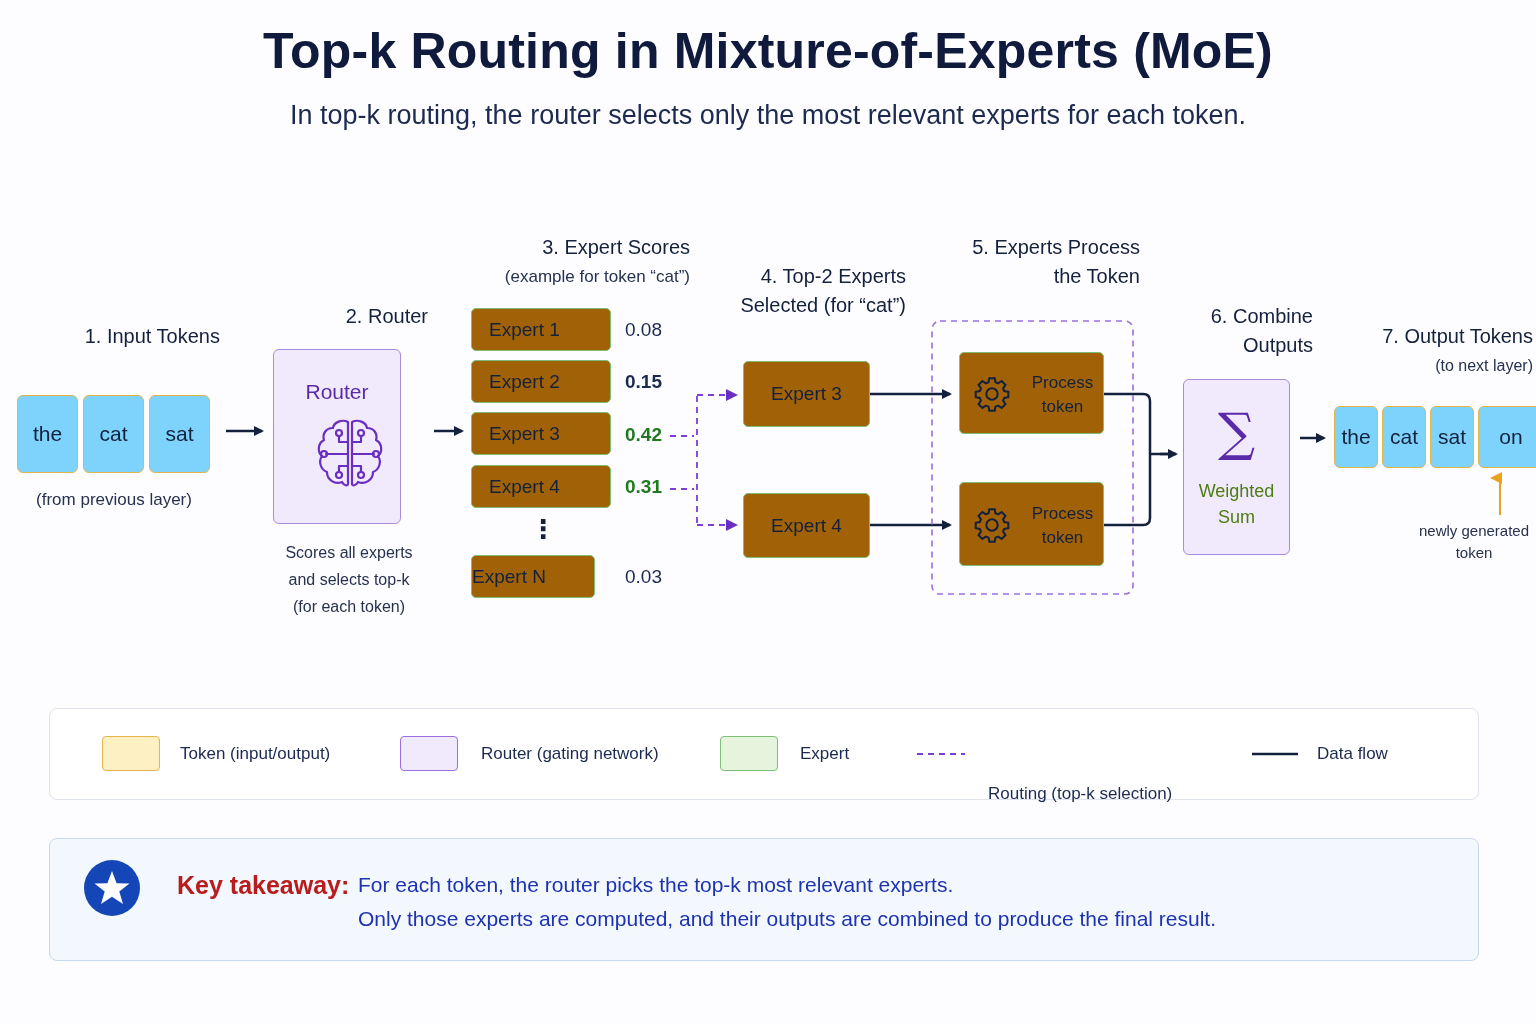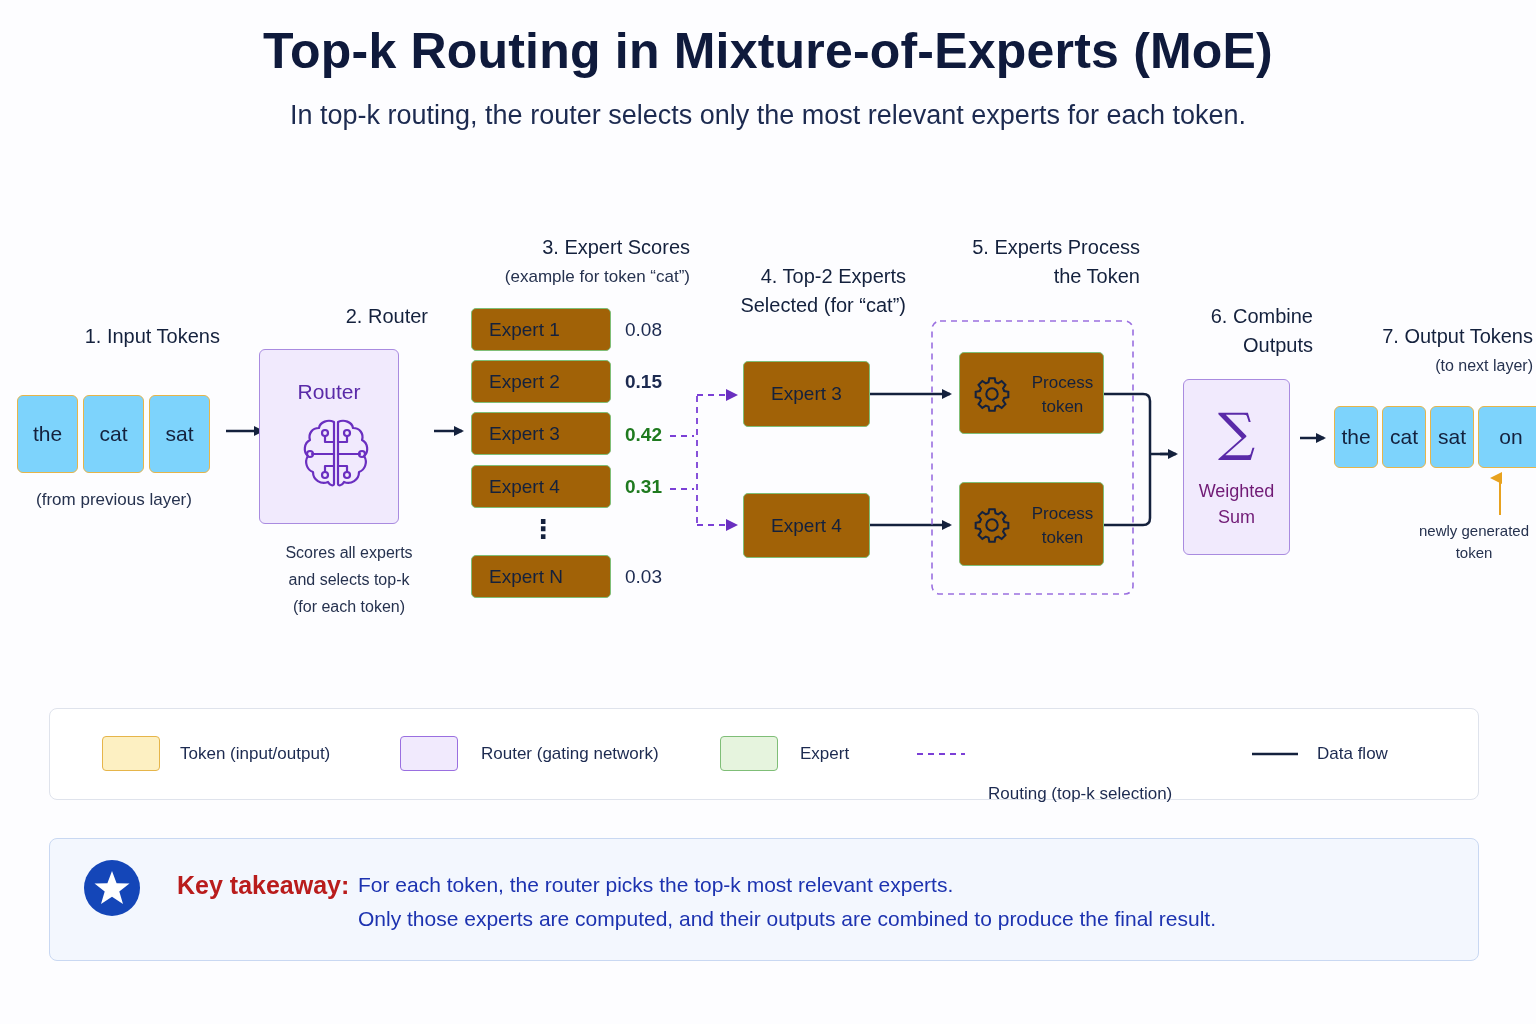--- a/index.html
+++ b/index.html
@@ -67,21 +67,21 @@
   <line x1="1500" y1="515" x2="1500" y2="478" stroke="#e8a21f" stroke-width="2" marker-end="url(#aho)"></line>
 </svg>
 
 <div class="abs step" style="left:20px;top:322px;width:200px;">1. Input Tokens</div>
 <div class="abs token" style="left:17px;top:395px;width:61px;height:78px;">the</div>
 <div class="abs token" style="left:83px;top:395px;width:61px;height:78px;">cat</div>
 <div class="abs token" style="left:149px;top:395px;width:61px;height:78px;">sat</div>
 <div class="abs note" style="left:14px;top:486px;width:200px;font-size:17px;">(from previous layer)</div>
 
 <div class="abs step" style="left:268px;top:302px;width:160px;">2. Router</div>
-<div class="abs router-box" style="left:259px;top:349px;width:140px;height:175px;">
+<div class="abs router-box" style="left:273px;top:349px;width:128px;height:175px;">
   <div style="position:absolute;left:0;width:100%;top:30px;text-align:center;font-size:21px;color:#5a2aa8;">Router</div>
   <svg style="position:absolute;left:38px;top:66px;" width="76" height="76" viewBox="0 0 76 76">
     <g fill="none" stroke="#6a2fc0" stroke-width="2.2" stroke-linecap="round" stroke-linejoin="round">
       <path d="M36,6 C30,3 22,6 21,12 C14,12 10,18 12,24 C6,27 5,36 10,40 C6,46 9,54 15,56 C15,64 23,69 30,66 C32,70 36,70 36,68 Z"></path>
       <path d="M40,6 C46,3 54,6 55,12 C62,12 66,18 64,24 C70,27 71,36 66,40 C70,46 67,54 61,56 C61,64 53,69 46,66 C44,70 40,70 40,68 Z"></path>
       <path d="M36,38 L14,38"></path>
         <circle cx="12" cy="38" r="3"></circle>
       <path d="M36,26 L27,26 L27,20"></path>
         <circle cx="27" cy="17" r="3"></circle>
       <path d="M36,50 L27,50 L27,56"></path>
@@ -107,21 +107,21 @@
 </div>
 <div class="abs expert" style="left:471px;top:308px;width:140px;height:43px;padding-left:17px;">Expert 1</div>
 <div class="abs score" style="left:625px;top:319px;">0.08</div>
 <div class="abs expert" style="left:471px;top:360px;width:140px;height:43px;padding-left:17px;">Expert 2</div>
 <div class="abs score" style="left:625px;top:371px;font-weight:bold;">0.15</div>
 <div class="abs expert" style="left:471px;top:412px;width:140px;height:43px;padding-left:17px;">Expert 3</div>
 <div class="abs score sel" style="left:625px;top:424px;">0.42</div>
 <div class="abs expert" style="left:471px;top:465px;width:140px;height:43px;padding-left:17px;">Expert 4</div>
 <div class="abs score sel" style="left:625px;top:476px;">0.31</div>
 <div class="abs" style="left:530px;top:514px;font-size:26px;font-weight:bold;color:#14213d;">⋮</div>
-<div class="abs expert" style="left:471px;top:555px;width:140px;height:43px;padding-left:17px;">Expert N</div>
+<div class="abs expert" style="left:471px;top:555px;width:124px;height:43px;">Expert N</div>
 <div class="abs score" style="left:625px;top:566px;">0.03</div>
 
 <div class="abs step" style="left:706px;top:262px;width:200px;">
   <div>4. Top-2 Experts</div>
   <div><span>Selected</span><span> (for “cat”)</span></div>
 </div>
 <div class="abs expert" style="left:743px;top:361px;width:127px;height:66px;justify-content:center;">Expert 3</div>
 <div class="abs expert" style="left:743px;top:493px;width:127px;height:65px;justify-content:center;">Expert 4</div>
 
 <div class="abs step" style="left:930px;top:233px;width:210px;">
@@ -148,21 +148,21 @@
     <div>token</div>
   </div>
 </div>
 
 <div class="abs step" style="left:1163px;top:302px;width:150px;">
   <div>6. Combine</div>
   <div>Outputs</div>
 </div>
 <div class="abs router-box" style="left:1183px;top:379px;width:107px;height:176px;">
   <div style="position:absolute;left:0;width:100%;top:22px;text-align:center;font-size:52px;color:#5a2aa8;font-family:'DejaVu Serif',serif;">∑</div>
-  <div style="position:absolute;left:0;width:100%;top:98px;text-align:center;font-size:18px;line-height:26px;color:#701a75;">
+  <div style="position:absolute;left:0;width:100%;top:98px;text-align:center;font-size:18px;line-height:26px;color:#4d7c0f;">
     <div>Weighted</div>
     <div>Sum</div>
   </div>
 </div>
 
 <div class="abs step" style="left:1333px;top:322px;width:200px;">
   <div>7. Output Tokens</div>
   <div class="sub" style="font-size:16px;">(to next layer)</div>
 </div>
 <div class="abs token" style="left:1334px;top:406px;width:44px;height:62px;">the</div>

